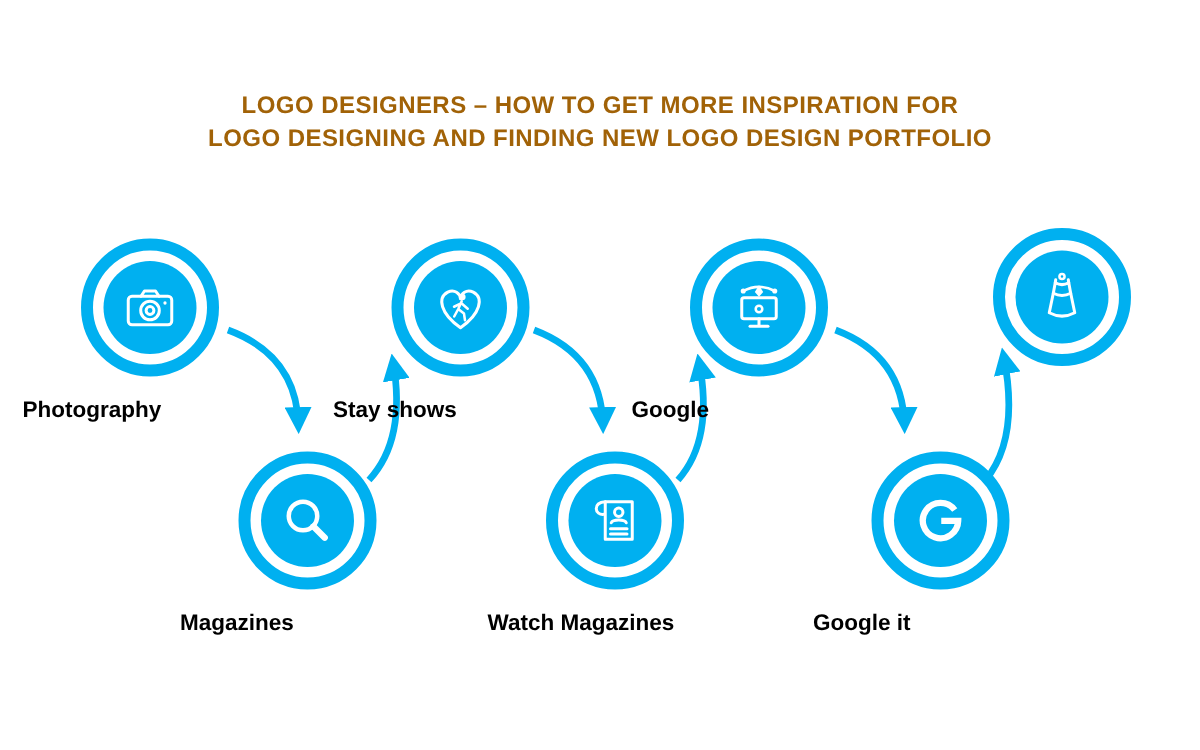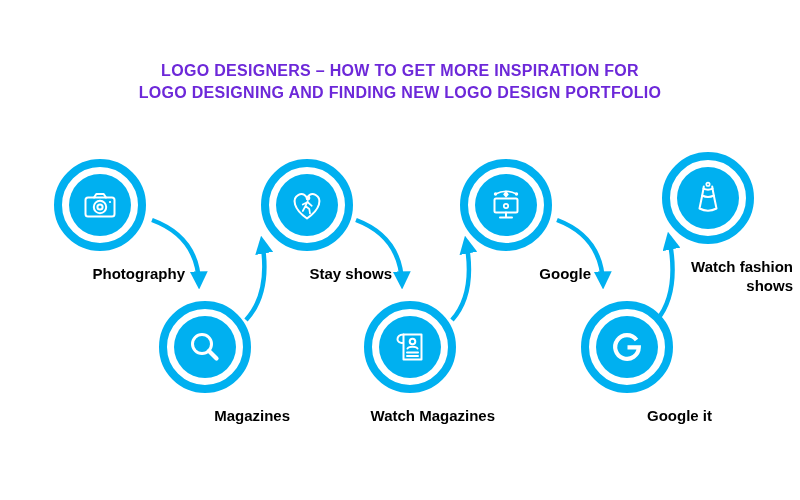--- a/index.html
+++ b/index.html
@@ -2,25 +2,25 @@
 <html><head>
 <meta charset="utf-8">
 <style>
   html,body { margin:0; padding:0; background:#fff; }
   .canvas {
     position:relative; width:800px; height:500px; background:#ffffff;
     font-family:"Liberation Sans", sans-serif; overflow:hidden;
   }
   .title {
     position:absolute; top:60px; left:0; right:0; text-align:center;
-    color:#6d28d9; font-weight:bold; font-size:16px; line-height:22px;
+    color:#a16207; font-weight:bold; font-size:16px; line-height:22px;
     letter-spacing:.3px;
   }
   .title .tline { display:block; }
-  .step { position:absolute; width:170px; text-align:right; }
+  .step { position:absolute; width:170px; text-align:left; }
   .circle {
     width:92px; height:92px; margin:0 auto; border-radius:50%;
     border:8px solid #00B0F0; box-sizing:border-box;
     display:flex; align-items:center; justify-content:center;
   }
   .inner {
     width:62px; height:62px; border-radius:50%; background:#00B0F0;
     display:flex; align-items:center; justify-content:center;
   }
   .inner svg { display:block; }
@@ -176,19 +176,15 @@
         <svg width="40" height="40" viewBox="0 0 40 40">
           <g class="icon-stroke">
             <circle cx="20" cy="6.3" r="1.7" stroke-width="1.7"></circle>
             <path d="M15.5 10.5 Q20 13 24.5 10.5 L25.8 17.5 Q20 20.5 14.2 17.5 Z"></path>
             <path d="M15.5 10.5 L15.8 8.5 M24.5 10.5 L24.2 8.5"></path>
             <path d="M14.2 17.5 L11.5 30.5 Q20 35 28.5 30.5 L25.8 17.5"></path>
           </g>
         </svg>
       </div>
     </div>
-    <div class="label">
-      <span class="line">Watch fashion</span>
-      <span class="line">shows</span>
-    </div>
   </div>
 
 </div>
 
 </body></html>

